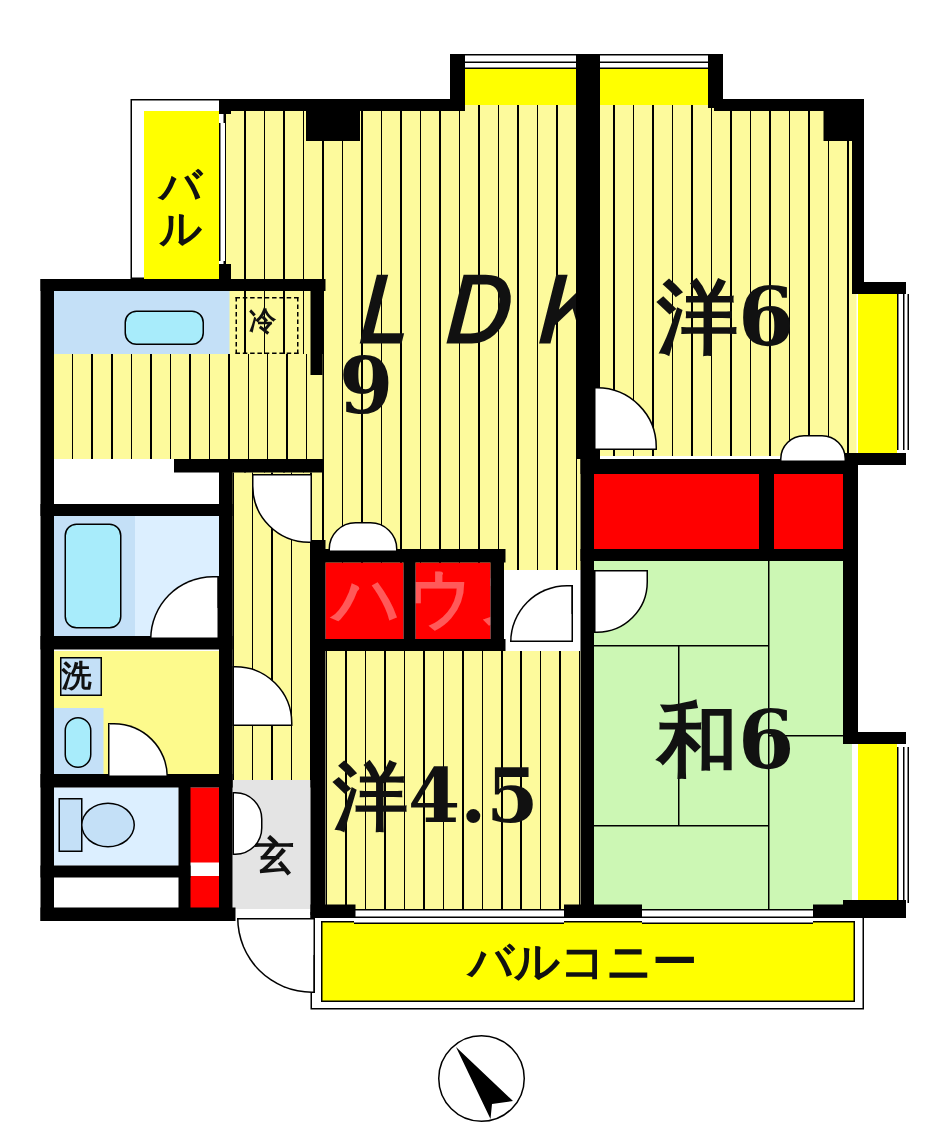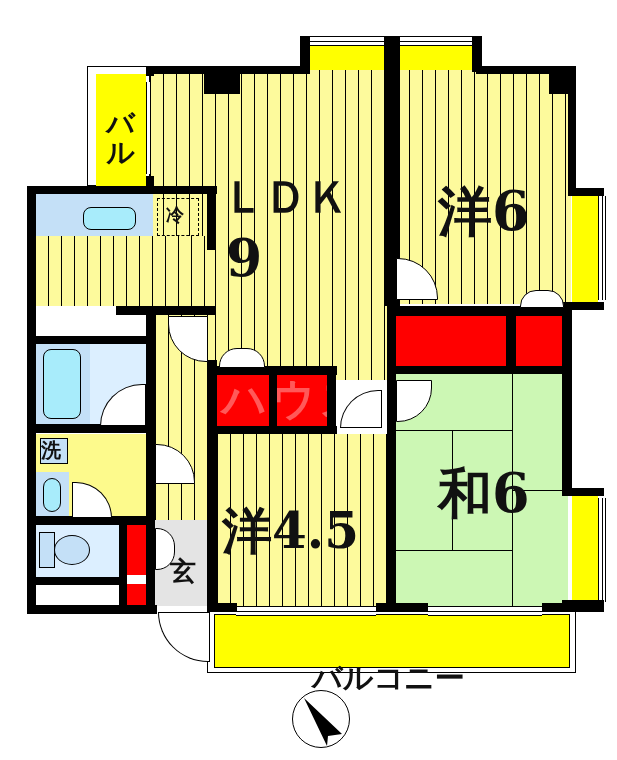--- a/index.html
+++ b/index.html
@@ -34,21 +34,21 @@
 
 <div class="floor-wood" style="left:150px;top:68px;width:240px;height:312px;"></div>
 <div class="floor-wood" style="left:35px;top:236px;width:180px;height:70px;"></div>
 <div class="floor-wood" style="left:155px;top:315px;width:55px;height:210px;"></div>
 
 <div class="blue" style="left:35px;top:193px;width:118px;height:43px;"></div>
 <div class="abs" style="left:83px;top:207px;width:53px;height:23px;background:#a8ecfb;border:1px solid #000;border-radius:8px;"></div>
 <div class="abs" style="left:157px;top:198px;width:42px;height:38px;border:1px dashed #000;"></div>
 <div class="label" style="left:166px;top:206px;font-size:18px;">冷</div>
 
-<div class="label" style="left:222px;top:175px;font-size:44px;letter-spacing:-2px;">ＬＤＫ</div>
+<div class="label" style="left:222px;top:175px;font-size:64px;letter-spacing:-2px;font-style:italic;">ＬＤＫ</div>
 <div class="label" style="left:226px;top:232px;font-size:52px;">9</div>
 
 <div class="floor-wood" style="left:396px;top:68px;width:175px;height:236px;"></div>
 <div class="label" style="left:438px;top:184px;font-size:54px;">洋6</div>
 
 <div class="yellow" style="left:307px;top:44px;width:80px;height:26px;"></div>
 <div class="yellow" style="left:396px;top:44px;width:80px;height:26px;"></div>
 <div class="win" style="left:309px;top:36px;width:78px;height:8px;"></div>
 <div class="win" style="left:400px;top:36px;width:72px;height:8px;"></div>
 
@@ -87,21 +87,21 @@
 <div class="lightblue" style="left:35px;top:525px;width:84px;height:52px;"></div>
 <div class="abs" style="left:39px;top:532px;width:16px;height:36px;background:#c4e0f7;border:1px solid #000;"></div>
 <div class="abs" style="left:54px;top:535px;width:36px;height:30px;background:#c4e0f7;border:1px solid #000;border-radius:50%;"></div>
 <div class="white" style="left:35px;top:585px;width:84px;height:20px;"></div>
 
 <div class="gray" style="left:155px;top:520px;width:52px;height:86px;"></div>
 <div class="label" style="left:170px;top:558px;font-size:26px;">玄</div>
 
 <div class="abs" style="left:207px;top:608px;width:369px;height:65px;border:1px solid #000;background:#fff;"></div>
 <div class="yellow" style="left:214px;top:614px;width:354px;height:52px;border:1px solid #000;"></div>
-<div class="label" style="left:312px;top:627px;font-size:30px;margin-top:36px;">バルコニー</div>
+<div class="label" style="left:312px;top:627px;font-size:30px;">バルコニー</div>
 <div class="win" style="left:236px;top:606px;width:140px;height:8px;"></div>
 <div class="win" style="left:428px;top:606px;width:114px;height:8px;"></div>
 
 <div class="wall" style="left:146px;top:66px;width:160px;height:8px;"></div>
 <div class="wall" style="left:300px;top:36px;width:10px;height:38px;"></div>
 <div class="wall" style="left:384px;top:36px;width:16px;height:270px;"></div>
 <div class="wall" style="left:472px;top:36px;width:10px;height:36px;"></div>
 <div class="wall" style="left:476px;top:66px;width:100px;height:8px;"></div>
 <div class="wall" style="left:549px;top:66px;width:27px;height:28px;"></div>
 <div class="wall" style="left:568px;top:66px;width:8px;height:130px;"></div>

